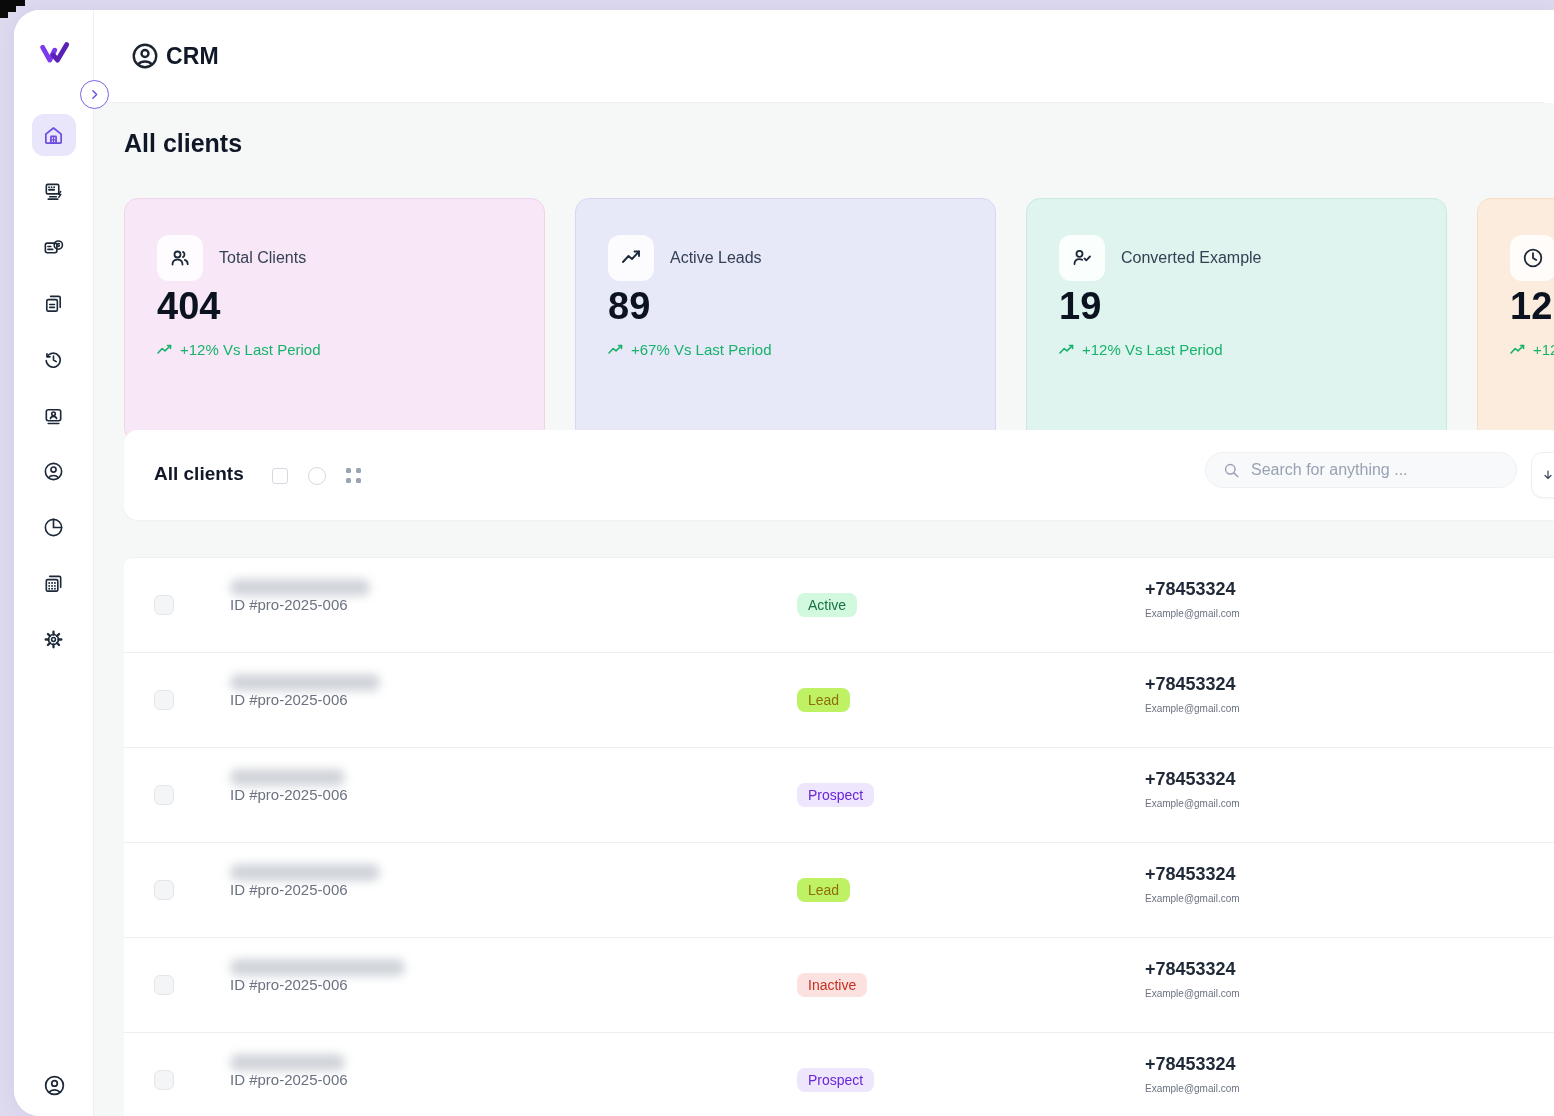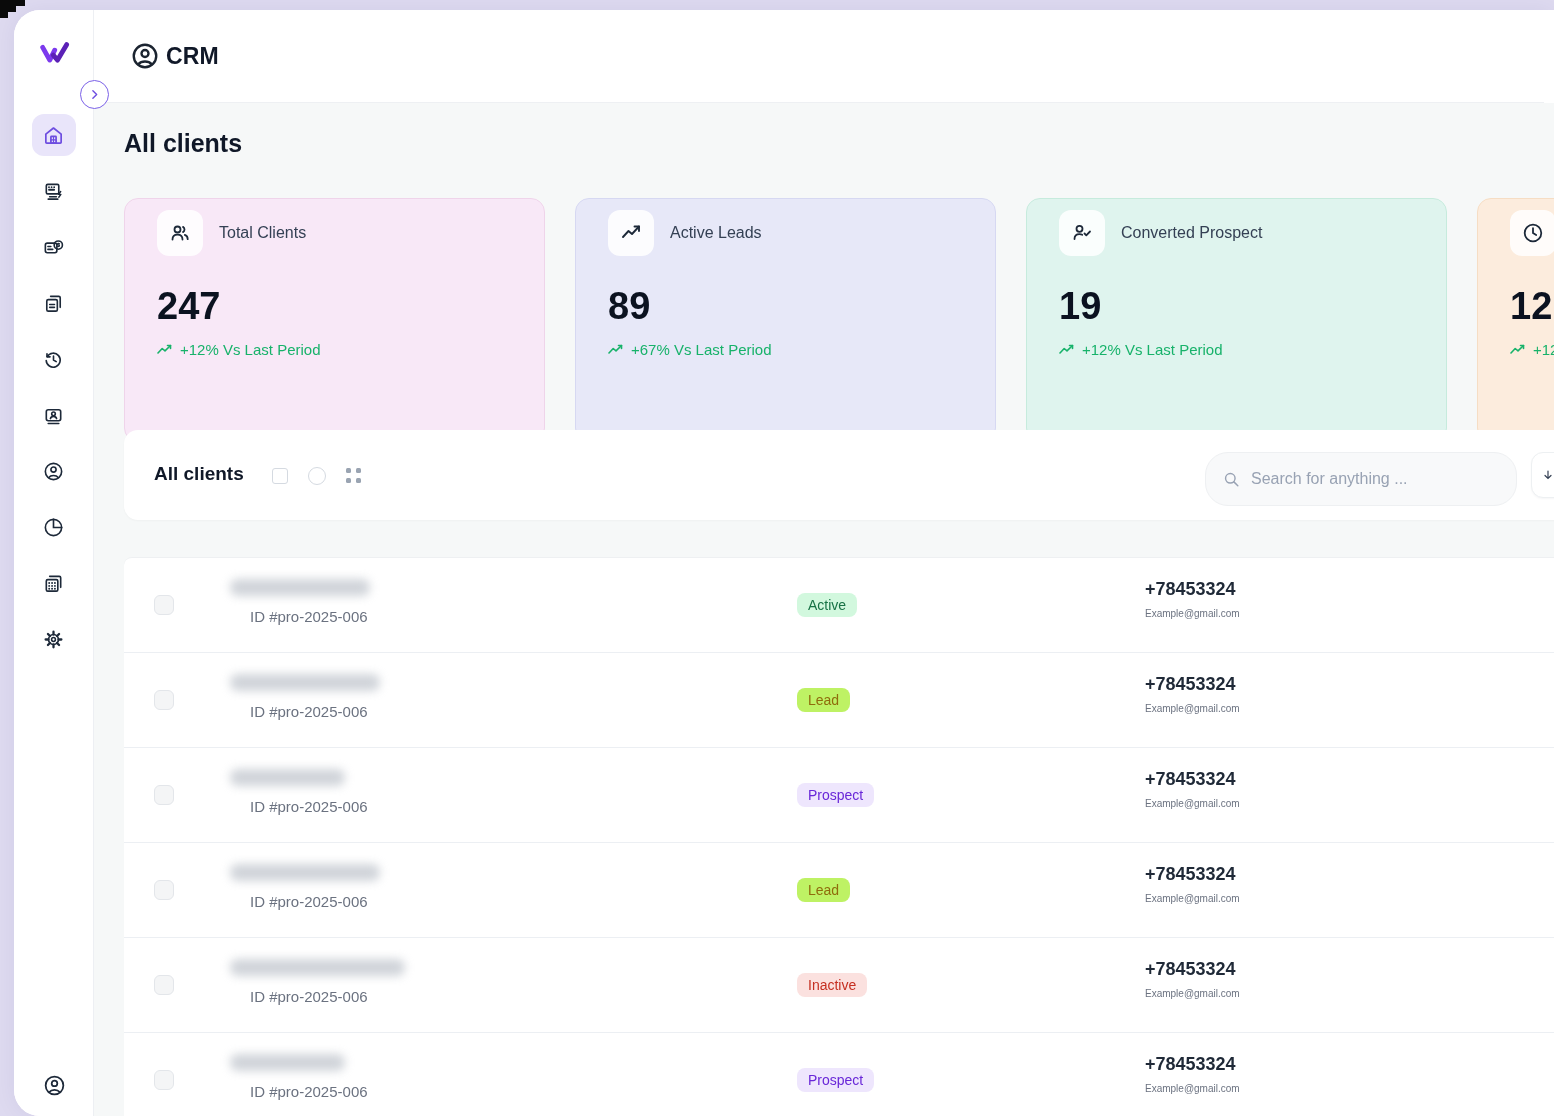--- a/index.html
+++ b/index.html
@@ -61,21 +61,21 @@
 
   
   .main {
     position:absolute; left:80px; right:0; top:93px; bottom:0;
     background:#f6f8f8;
   }
   .page-title { position:absolute; left:30px; top:26px; font-size:25px; font-weight:700; color:#101828; }
 
   
   .cards { position:absolute; left:30px; top:95px; display:flex; gap:30px; width:1900px; }
-  .card { width:421px; height:244px; border-radius:14px; padding:11px 32px; position:relative; flex:none; }
+  .card { width:421px; height:244px; border-radius:14px; padding:36px 32px; position:relative; flex:none; }
   .card.pink       { background:#f8e8f7; border:1px solid #efd4ea; }
   .card.periwinkle { background:#e7e8f8; border:1px solid #d6d8f2; }
   .card.mint       { background:#dff4ee; border:1px solid #c6ebdd; }
   .card.peach      { background:#fcecdd; border:1px solid #f6ddc4; }
   .card-top { display:flex; align-items:center; gap:16px; }
   .card-icon-box {
     width:46px; height:46px; border-radius:12px; background:rgba(255,255,255,.85);
     display:flex; align-items:center; justify-content:center; color:#1d2939;
   }
   .card-label { font-size:16px; font-weight:500; color:#344054; }
@@ -87,21 +87,21 @@
   .toolbar {
     position:absolute; left:30px; top:327px; width:1460px; height:90px;
     background:#ffffff; border-radius:14px; box-shadow:0 1px 2px rgba(16,24,40,.03);
   }
   .toolbar-title { position:absolute; left:30px; top:33px; font-size:19px; font-weight:700; color:#101828; }
   .tb-square { position:absolute; left:148px; top:38px; width:16px; height:16px; border:1.5px solid #d5dae1; border-radius:3px; cursor:pointer; }
   .tb-circle { position:absolute; left:184px; top:37px; width:18px; height:18px; border:1.5px solid #d5dae1; border-radius:50%; cursor:pointer; }
   .tb-dots { position:absolute; left:222px; top:38px; width:16px; height:16px; display:grid; grid-template-columns:1fr 1fr; gap:4px; cursor:pointer; }
   .tb-dots span { width:5px; height:5px; border-radius:1.5px; background:#9aa4b2; }
   .search-pill {
-    position:absolute; left:1081px; top:22px; width:312px; height:54px;
+    position:absolute; left:1081px; top:22px; width:312px; height:36px;
     background:#f8f9fa; border:1px solid #eef0f2; border-radius:23px;
     display:flex; align-items:center; padding:0 16px; gap:10px;
   }
   .search-pill svg { color:#98a2b3; flex:none; }
   .search-pill input {
     border:none; outline:none; background:transparent; width:100%;
     font-size:16px; color:#344054; font-family:"Liberation Sans", sans-serif;
   }
   .search-pill input::placeholder { color:#98a2b3; }
   .edge-btn {
@@ -118,21 +118,21 @@
   }
   .row { position:relative; height:95px; border-bottom:1px solid #eceff3; cursor:pointer; }
   .row-check {
     position:absolute; left:30px; top:37px; width:20px; height:20px;
     background:#f4f5f6; border:1px solid #e3e6ea; border-radius:6px; cursor:pointer;
   }
   .row-name {
     position:absolute; left:106px; top:21px; height:17px; border-radius:8px;
     background:#aab1bb; opacity:.55; filter:blur(5px);
   }
-  .row-id { position:absolute; left:106px; top:50px; font-size:15px; color:#6b7280;margin-left:20px; }
+  .row-id { position:absolute; left:106px; top:38px; font-size:15px; color:#6b7280; }
   .badge {
     position:absolute; left:673px; top:35px; font-size:14px; font-weight:500;
     padding:4px 11px; border-radius:8px; white-space:nowrap;
   }
   .badge.active   { background:#d2f8de; color:#177245; }
   .badge.lead     { background:#bef264; color:#8f6c0c; }
   .badge.prospect { background:#eee6fd; color:#6927d8; }
   .badge.inactive { background:#fbe1df; color:#c52f21; }
   .row-phone { position:absolute; left:1021px; top:21px; font-size:18px; font-weight:600; color:#1f2937; }
   .row-email { position:absolute; left:1021px; top:50px; font-size:10px; color:#6b7280; }
@@ -262,21 +262,21 @@
       <div class="card-icon-box">
               <svg width="24" height="24" viewBox="0 0 24 24" fill="none" stroke="currentColor" stroke-width="1.8" stroke-linecap="round">
                 <circle cx="9.5" cy="8.5" r="3"></circle>
                 <path d="M4.5 18.5 c0-3.2 2.3-4.8 5-4.8 s5 1.6 5 4.8"></path>
                 <path d="M15 5.9 a3 3 0 0 1 0 5.2"></path>
                 <path d="M16.8 13.9 c1.9.6 2.9 2.2 2.9 4.3"></path>
               </svg>
             </div>
       <div class="card-label">Total Clients</div>
     </div>
-    <div class="card-value">247</div>
+    <div class="card-value">404</div>
     <div class="card-delta">
       <svg width="16" height="12" viewBox="0 0 16 12" fill="none" stroke="currentColor" stroke-width="1.6" stroke-linecap="round" stroke-linejoin="round">
         <path d="M1 9 L5.2 4.5 L8 6.8 L13.5 1.5"></path>
               <path d="M10.5 1.5 H13.5 V4.5"></path>
       </svg>
       <span>+12% Vs Last Period</span>
     </div>
   </div>
         <div class="card periwinkle">
     <div class="card-top">
@@ -299,21 +299,21 @@
   </div>
         <div class="card mint">
     <div class="card-top">
       <div class="card-icon-box">
               <svg width="24" height="24" viewBox="0 0 24 24" fill="none" stroke="currentColor" stroke-width="1.8" stroke-linecap="round" stroke-linejoin="round">
                 <circle cx="9.5" cy="7.8" r="3"></circle>
                 <path d="M4.5 18 c0-3.2 2.3-4.8 5-4.8 1 0 1.9.2 2.7.6"></path>
                 <path d="M14.5 12.5 l1.8 1.8 L20 10.5"></path>
               </svg>
             </div>
-      <div class="card-label">Converted Prospect</div>
+      <div class="card-label">Converted Example</div>
     </div>
     <div class="card-value">19</div>
     <div class="card-delta">
       <svg width="16" height="12" viewBox="0 0 16 12" fill="none" stroke="currentColor" stroke-width="1.6" stroke-linecap="round" stroke-linejoin="round">
         <path d="M1 9 L5.2 4.5 L8 6.8 L13.5 1.5"></path>
               <path d="M10.5 1.5 H13.5 V4.5"></path>
       </svg>
       <span>+12% Vs Last Period</span>
     </div>
   </div>

